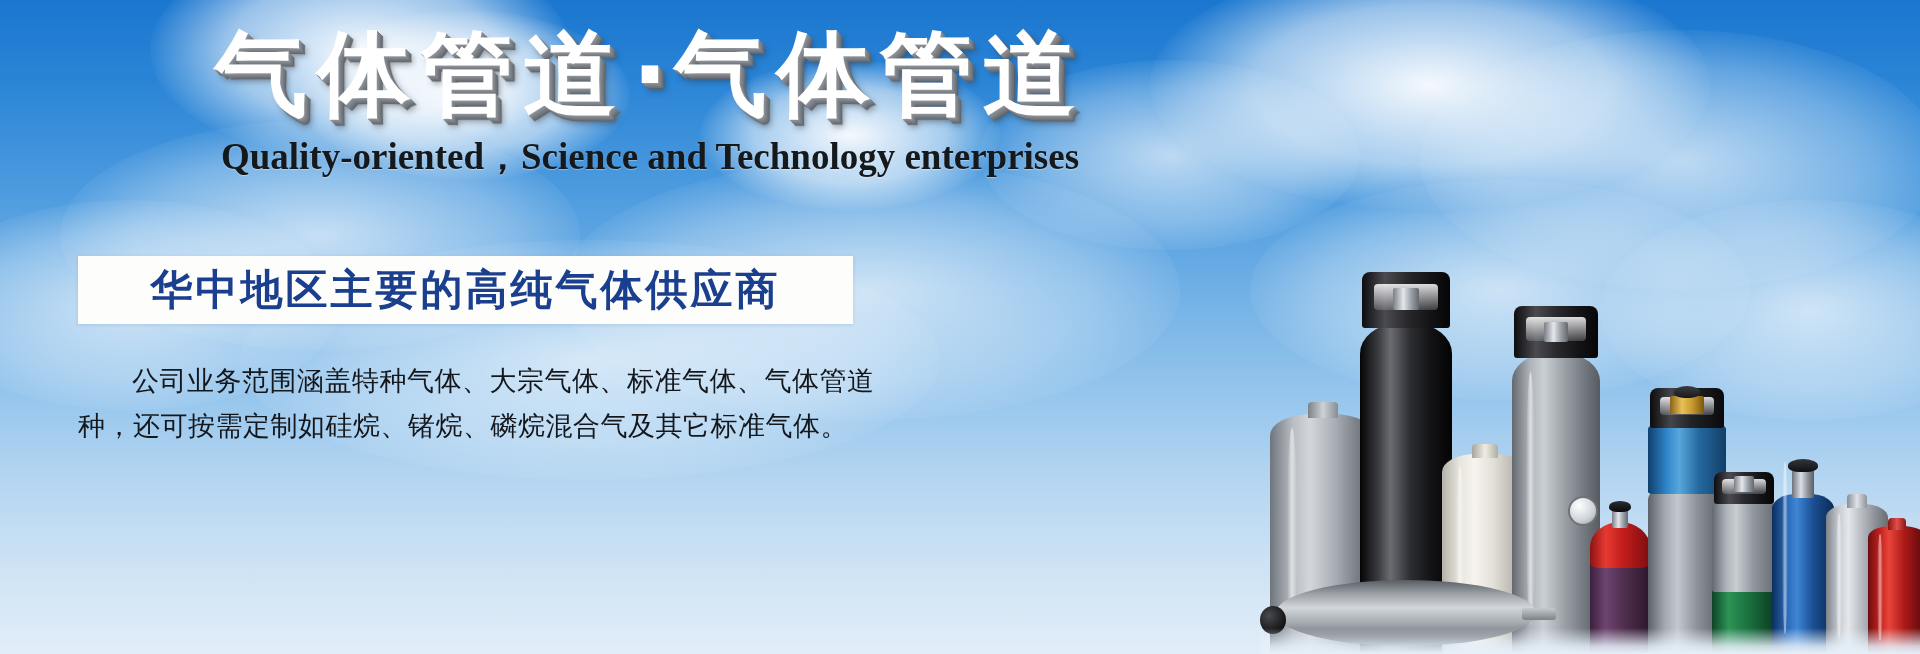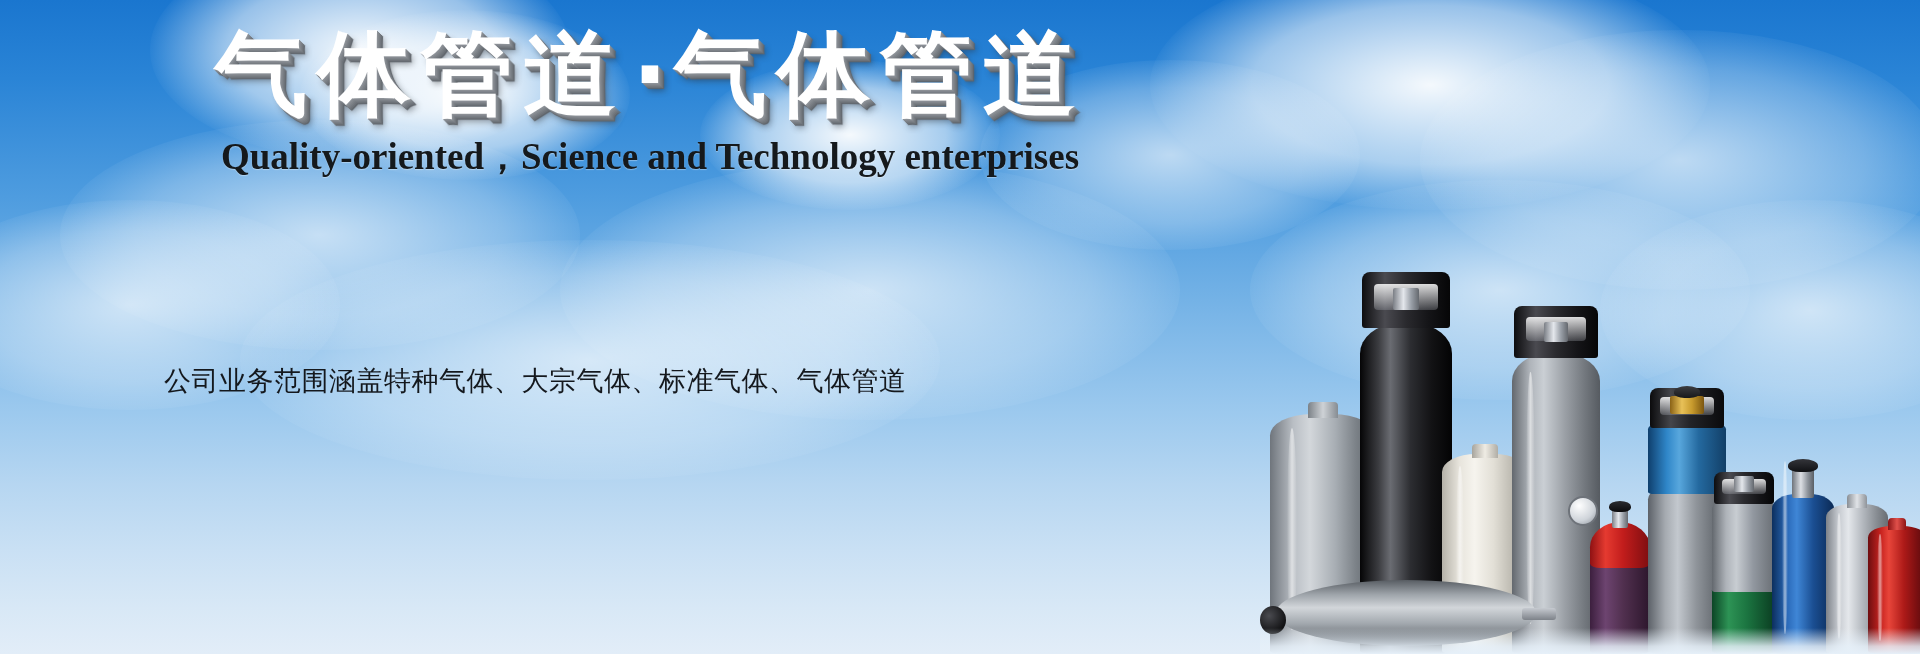--- a/index.html
+++ b/index.html
@@ -116,21 +116,20 @@
   .para {
     position: absolute;
     left: 78px;
     top: 358px;
     width: 790px;
     font-family: "DejaVu Serif", "Liberation Serif", serif;
     font-size: 27px;
     line-height: 45px;
     color: #14181d;
     letter-spacing: 0.5px;
-    margin-left: 32px;
   }
   .para .ln { display: block; white-space: nowrap; }
   .para .ln.indent { text-indent: 54px; }
 
   
   #cylinders {
     position: absolute;
     right: 0;
     bottom: 0;
     width: 660px;
@@ -226,23 +225,27 @@
   <div class="cloud-soft" id="c9"></div>
   <div class="cloud" id="c10"></div>
   <div class="cloud-soft" id="c11"></div>
   <div class="cloud-soft" id="c12"></div>
 
   <div class="headline-wrap">
     <div class="headline"><span>气体管道</span><span class="dot">·</span><span>气体管道</span></div>
     <div class="subhead">Quality-oriented，Science and Technology enterprises</div>
   </div>
 
+  <div class="callout">
+    <span class="callout-text">华中地区主要的高纯气体供应商</span>
+  </div>
 
   <div class="para">
     <span class="ln indent">公司业务范围涵盖特种气体、大宗气体、标准气体、气体管道</span>
+    <span class="ln">种，还可按需定制如硅烷、锗烷、磷烷混合气及其它标准气体。</span>
   </div>
 
   <div id="cylinders">
 
     <div class="cyl" style="left:10px; width:105px; height:240px;">
       <div class="body" style="height:240px; background:linear-gradient(to right,#6f757c 0%,#b9bec4 22%,#d3d7db 38%,#a8aeb4 62%,#7b8187 82%,#5e646a 100%);"></div>
       <div class="neck" style="bottom:236px; width:30px; height:16px; background:linear-gradient(to right,#7b8187,#ced2d6,#868c92);"></div>
       <div class="shine"></div>
     </div>
 

